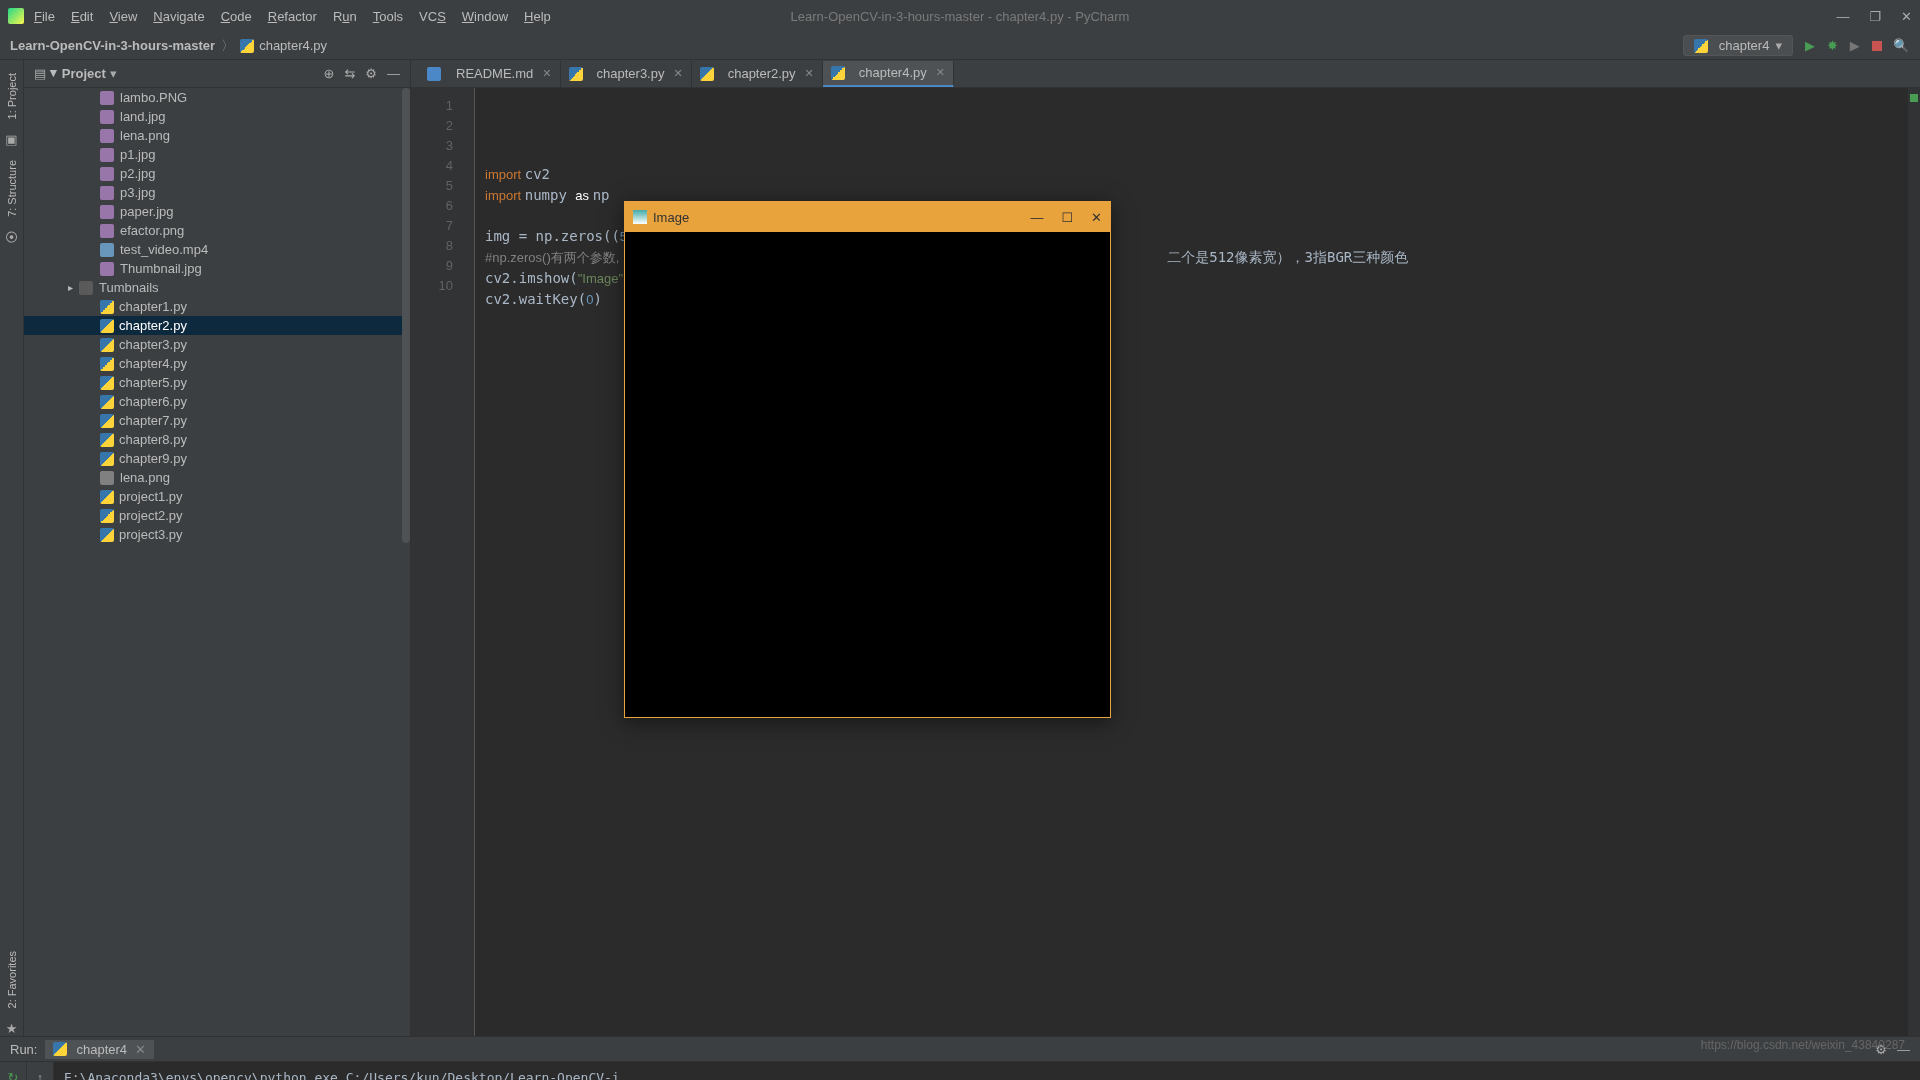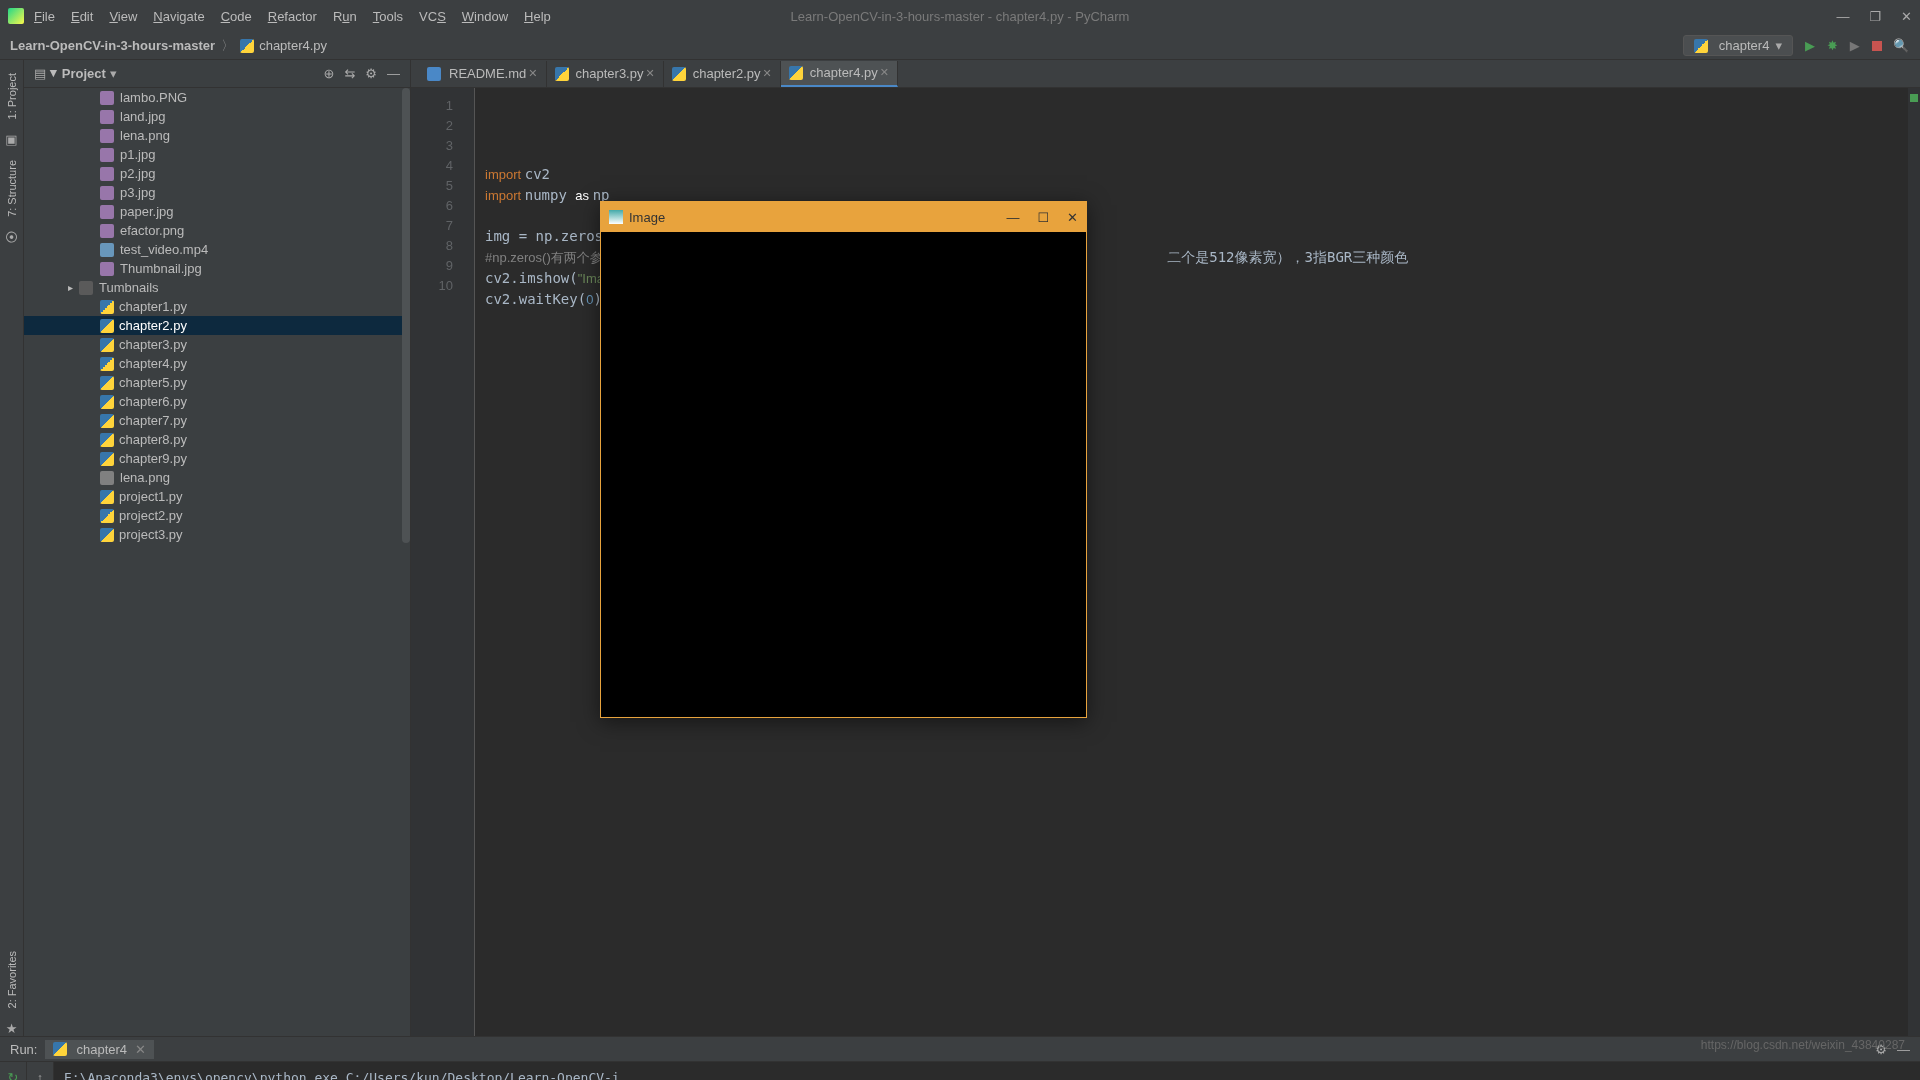--- a/index.html
+++ b/index.html
@@ -31,21 +31,21 @@
   .tree-item.dir { padding-left:44px; }
   .tree-item.dir::before { content:"▸"; color:#bbb; margin-right:6px; font-size:10px; }
   .file-ic { width:14px; height:14px; margin-right:6px; border-radius:2px; }
   .img-ic { background:#9876aa; }
   .vid-ic { background:#6897bb; }
   .dir-ic { background:#5a5a5a; }
   .png-ic { background:#808080; }
   .tree-scroll { position:absolute; right:0; top:0; width:8px; height:455px; background:#4e5254; border-radius:4px; }
   .editor-area { flex:1; display:flex; flex-direction:column; background:#2b2b2b; }
   .tabbar { height:28px; background:#3c3f41; display:flex; align-items:center; border-bottom:1px solid #323232; padding-left:8px; }
-  .etab { height:26px; display:flex; align-items:center; padding:0 8px; gap:2px; color:#bbb; border-right:1px solid #323232; cursor:default; }
+  .etab { height:26px; display:flex; align-items:center; padding:0 8px; gap:9px; color:#bbb; border-right:1px solid #323232; cursor:default; }
   .etab.active { background:#4e5254; border-bottom:2px solid #4a88c7; }
   .etab .close { color:#888; font-size:11px; }
   .md-ic { background:#4a88c7; }
   .editor-body { flex:1; display:flex; position:relative; }
   .gutter { width:50px; background:#313335; text-align:right; padding:8px 8px 0 0; color:#606366; font-family:Consolas,monospace; line-height:20px; font-size:13px; }
   .gutter-fold { width:14px; background:#313335; border-right:1px solid #555; }
   .code { flex:1; padding:16px 10px; font-family:Consolas,monospace; line-height:20px; font-size:14px; color:#a9b7c6; white-space:pre; }
   .kw { color:#cc7832; } .str { color:#6a8759; } .num { color:#6897bb; } .cmt { color:#808080; } .as { color:#ffffff;margin-top:46px; }
   .right-gutter-2 { width:12px; background:#313335; }
   .right-gutter-2 .ok-mark { width:8px; height:8px; background:#499c54; margin:6px auto; }
@@ -53,21 +53,21 @@
   .run-head { height:25px; background:#3c3f41; display:flex; align-items:center; padding:0 10px; border-bottom:1px solid #323232; }
   .run-head .rtab { background:#4e5254; padding:2px 8px; margin-left:8px; display:flex; align-items:center; gap:4px; }
   .run-head .rtab .close { color:#888; margin-left:4px; }
   .run-head-tools { margin-left:auto; display:flex; gap:10px; color:#aaa; }
   .run-body { flex:1; display:flex; }
   .run-side { width:27px; background:#3c3f41; display:flex; flex-direction:column; align-items:center; padding-top:8px; gap:10px; border-right:1px solid #323232; }
   .run-side2 { width:27px; background:#3c3f41; display:flex; flex-direction:column; align-items:center; padding-top:8px; gap:10px; border-right:1px solid #323232; }
   .run-out { flex:1; padding:8px 10px; font-family:Consolas,monospace; color:#a9b7c6; font-size:13px; }
   .watermark { position:absolute; right:15px; bottom:28px; color:#666; font-size:12px; }
   
-  .cv-window { position:absolute; left:600px; top:201px; width:487px; height:517px; background:#000; border:1px solid #e8a33d; box-shadow:0 4px 20px rgba(0,0,0,.5); display:flex; flex-direction:column; }
+  .cv-window { position:absolute; left:624px; top:201px; width:487px; height:517px; background:#000; border:1px solid #e8a33d; box-shadow:0 4px 20px rgba(0,0,0,.5); display:flex; flex-direction:column; }
   .cv-title { height:30px; background:#e8a33d; display:flex; align-items:center; padding:0 8px; color:#333; }
   .cv-title .ic-sm { width:14px; height:14px; background:linear-gradient(#4aa,#fff); margin-right:6px; }
   .cv-ctrl { margin-left:auto; display:flex; gap:18px; color:#333; font-size:13px; }
   .cv-body { flex:1; background:#000; }
   .arrow-up { color:#aaa; }
 </style>
 </head>
 <body>
 
 <div class="titlebar">

